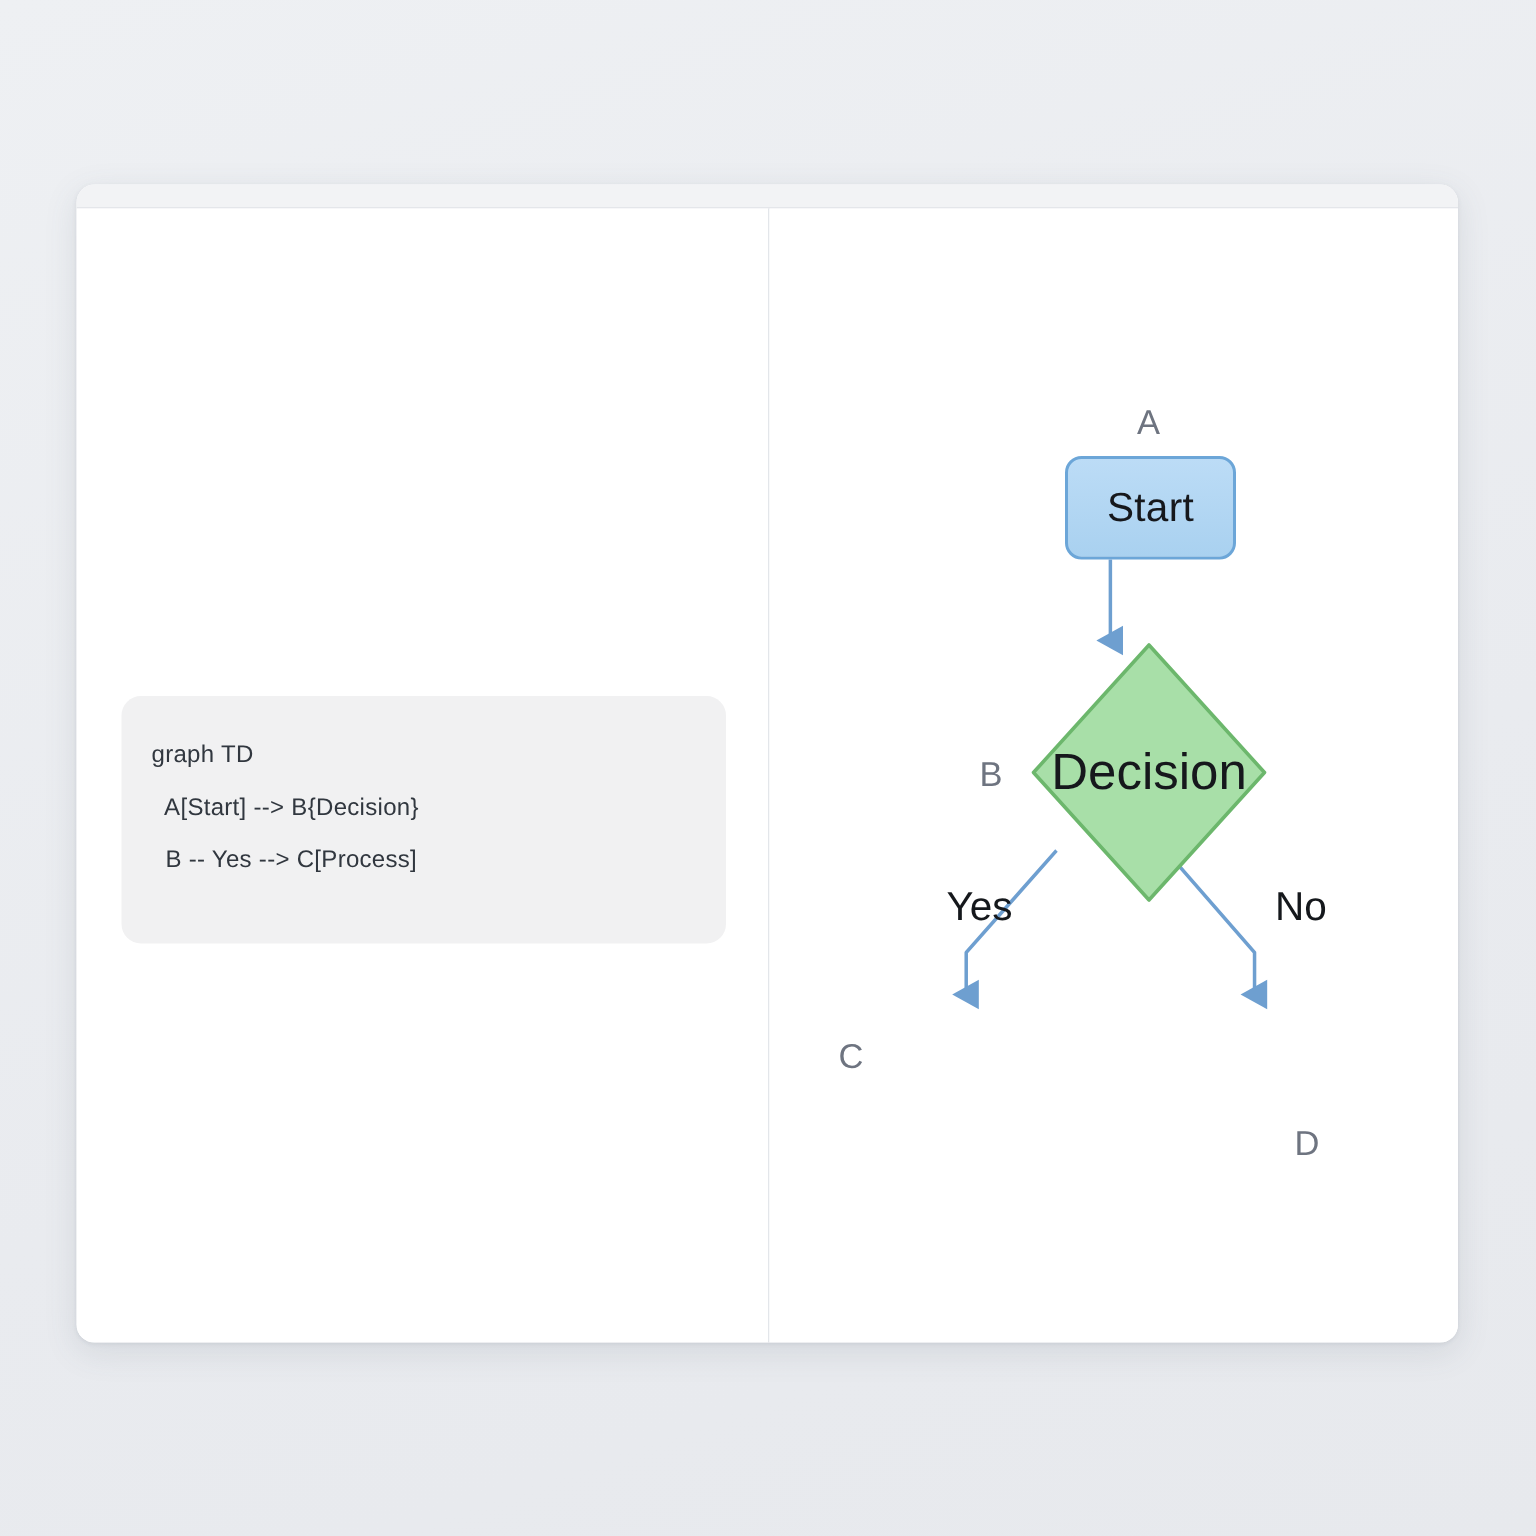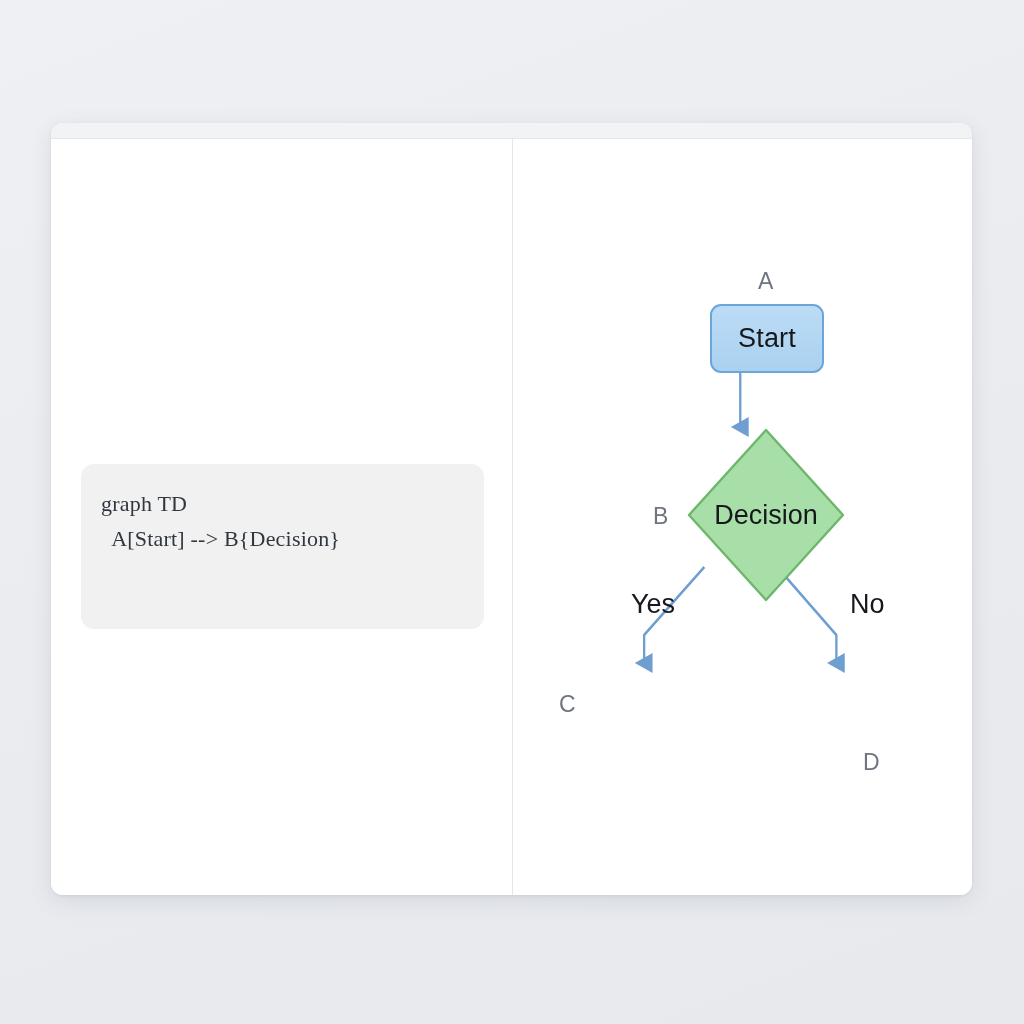--- a/index.html
+++ b/index.html
@@ -81,22 +81,22 @@
     top: 325px;
     width: 403px;
     height: 165px;
     background: #f1f1f2;
     border-radius: 13px;
     box-sizing: border-box;
     padding: 22px 0 0 20px;
   }
 
   .code-line {
-    font-family: Liberation Serif, serif;
-    font-size: 22px;
+    font-family: Liberation Sans, sans-serif;
+    font-size: 16px;
     line-height: 35px;
     color: #31373f;
     white-space: pre;
     letter-spacing: 0.2px;
   }
 
   
   .diagram {
     position: absolute;
     left: 0;
@@ -141,21 +141,21 @@
 
   .diamond-text {
     position: absolute;
     left: 0;
     top: 0;
     width: 100%;
     height: 100%;
     display: flex;
     align-items: center;
     justify-content: center;
-    font-size: 27px;
+    font-size: 34px;
     color: #16181c;
     pointer-events: none;
   }
 
   .id-tag {
     position: absolute;
     font-size: 23px;
     color: #6e7480;
     font-family: "Liberation Sans", sans-serif;
   }
@@ -184,20 +184,21 @@
   <div class="card">
 
     <div class="card-titlebar"></div>
 
     <div class="card-body">
 
       <div class="pane-left">
         <div class="code-block">
           <div class="code-line">graph TD</div>
           <div class="code-line">  A[Start] --&gt; B{Decision}</div>
+          <div class="code-line">  B -- Yes --&gt; C[Process]</div>
         </div>
       </div>
 
       <div class="pane-divider"></div>
 
       <div class="pane-right">
         <div class="diagram">
 
           <svg class="edges" viewBox="0 0 511 756" preserveAspectRatio="none">
             <defs>

